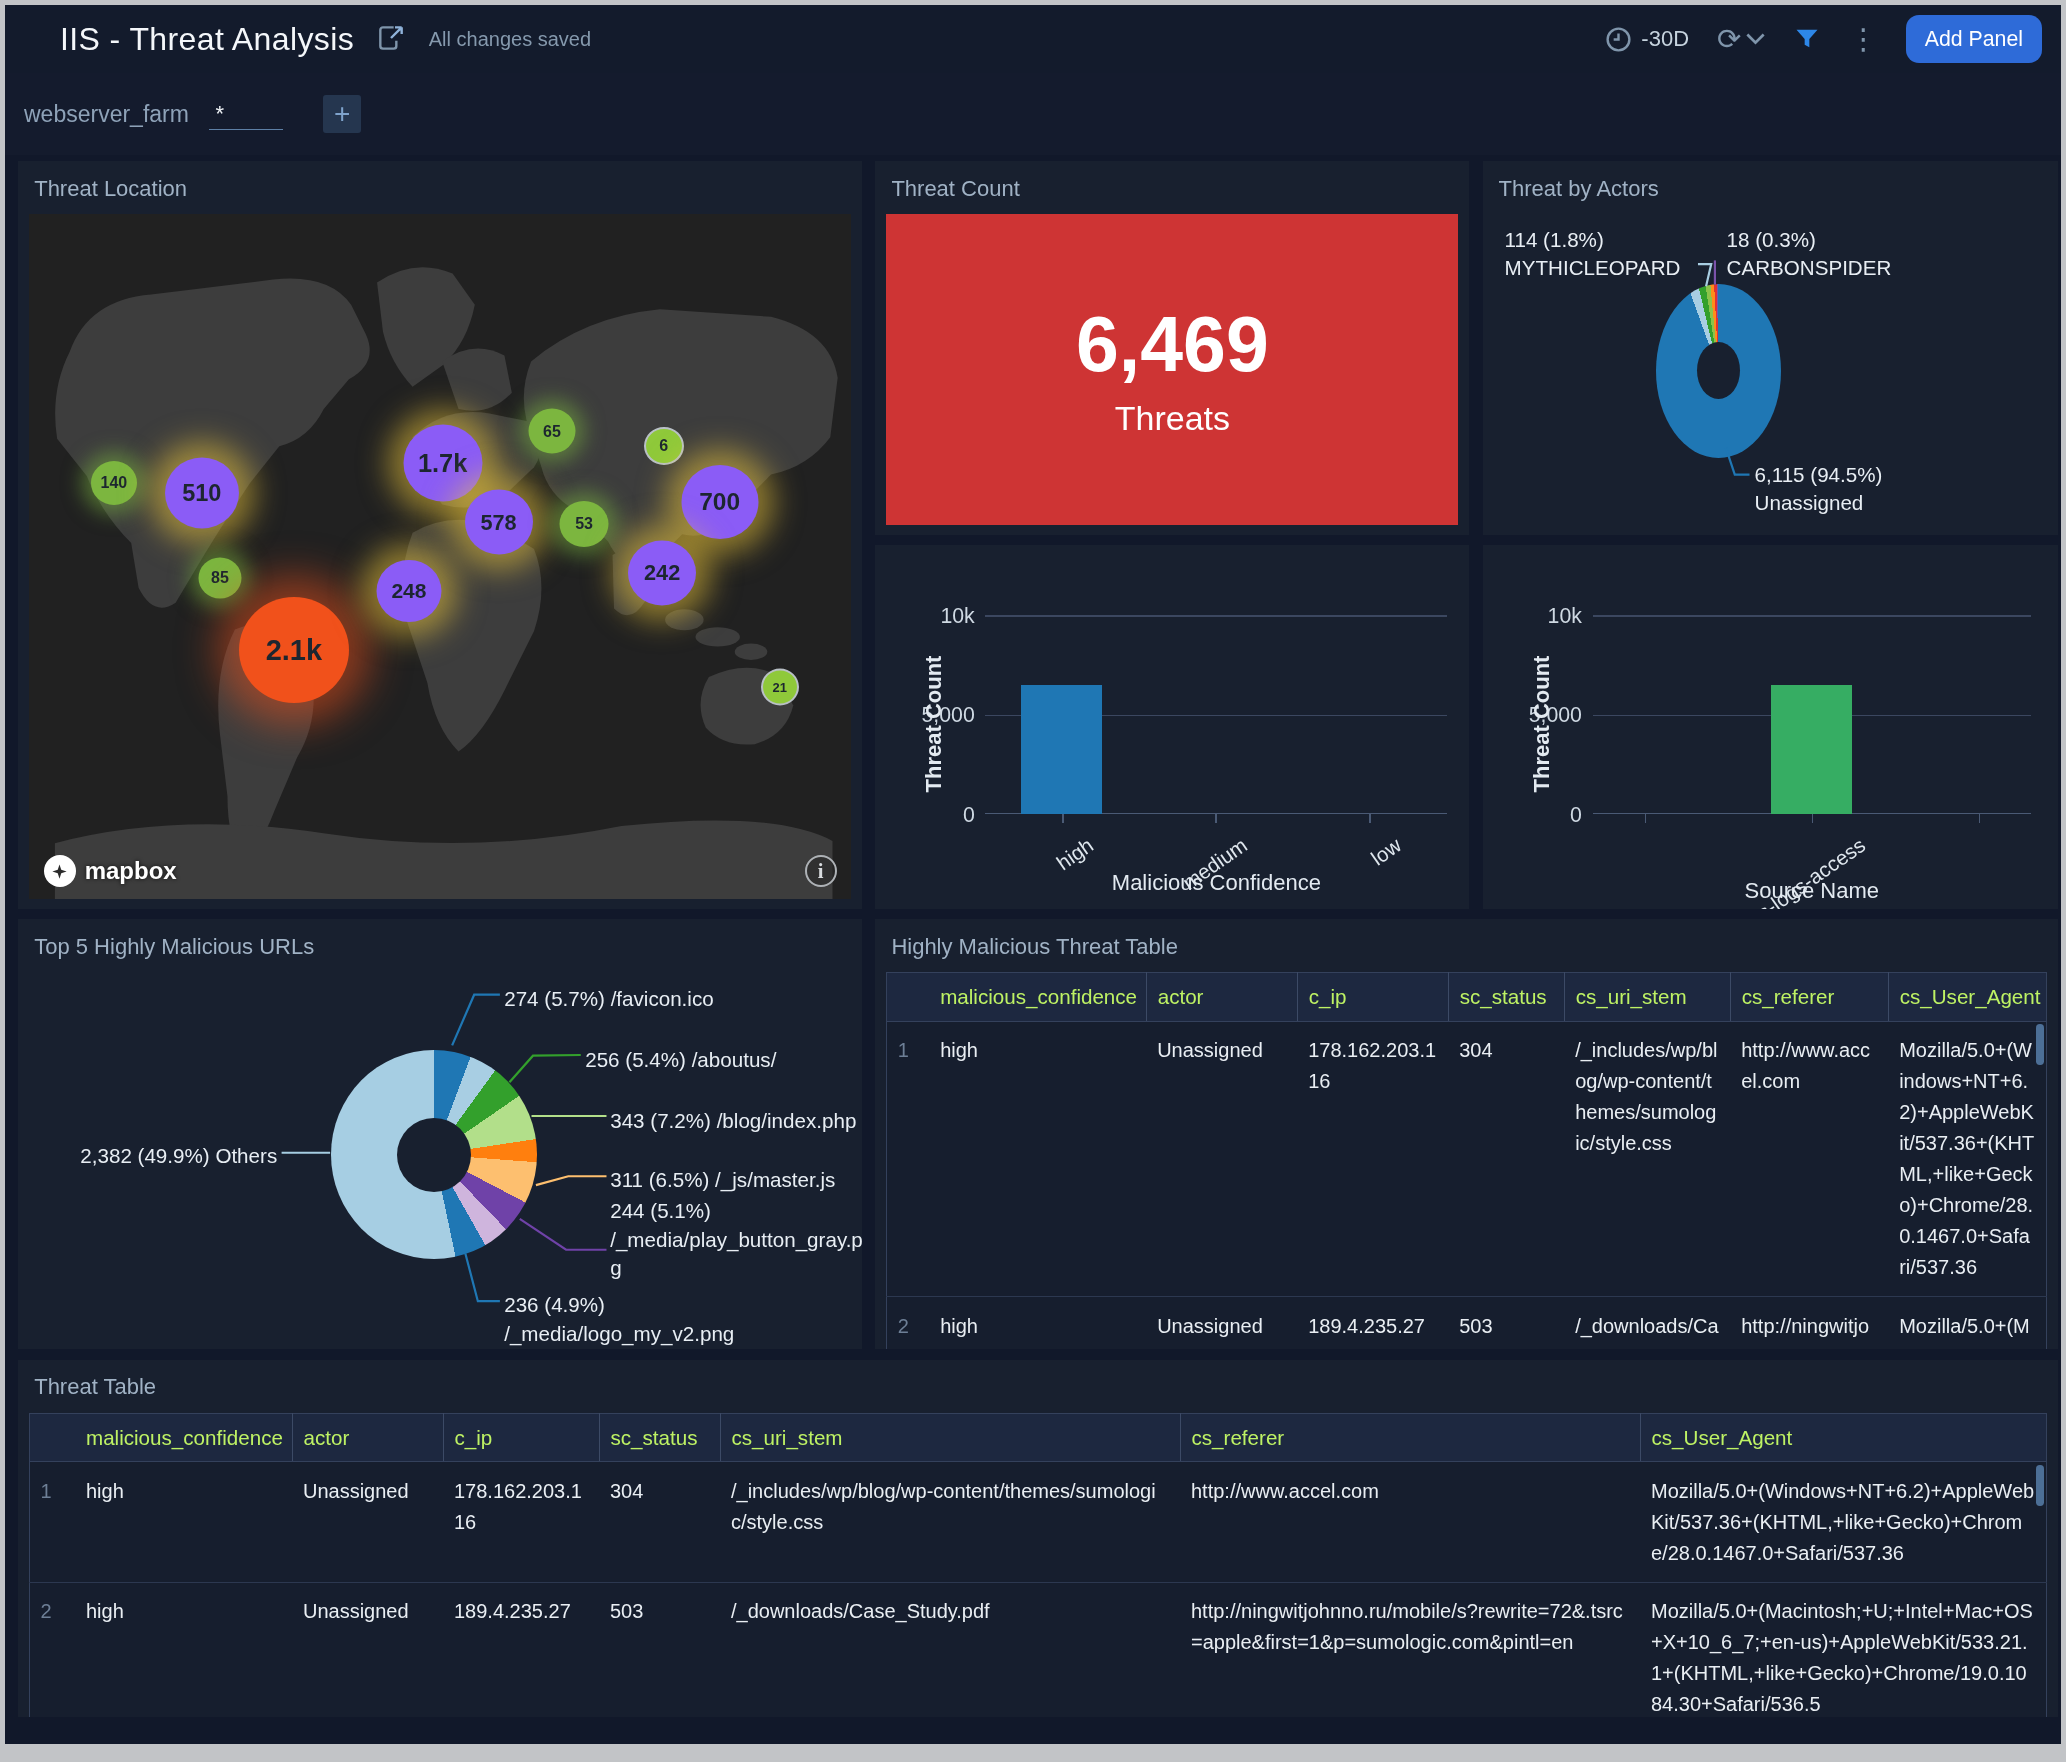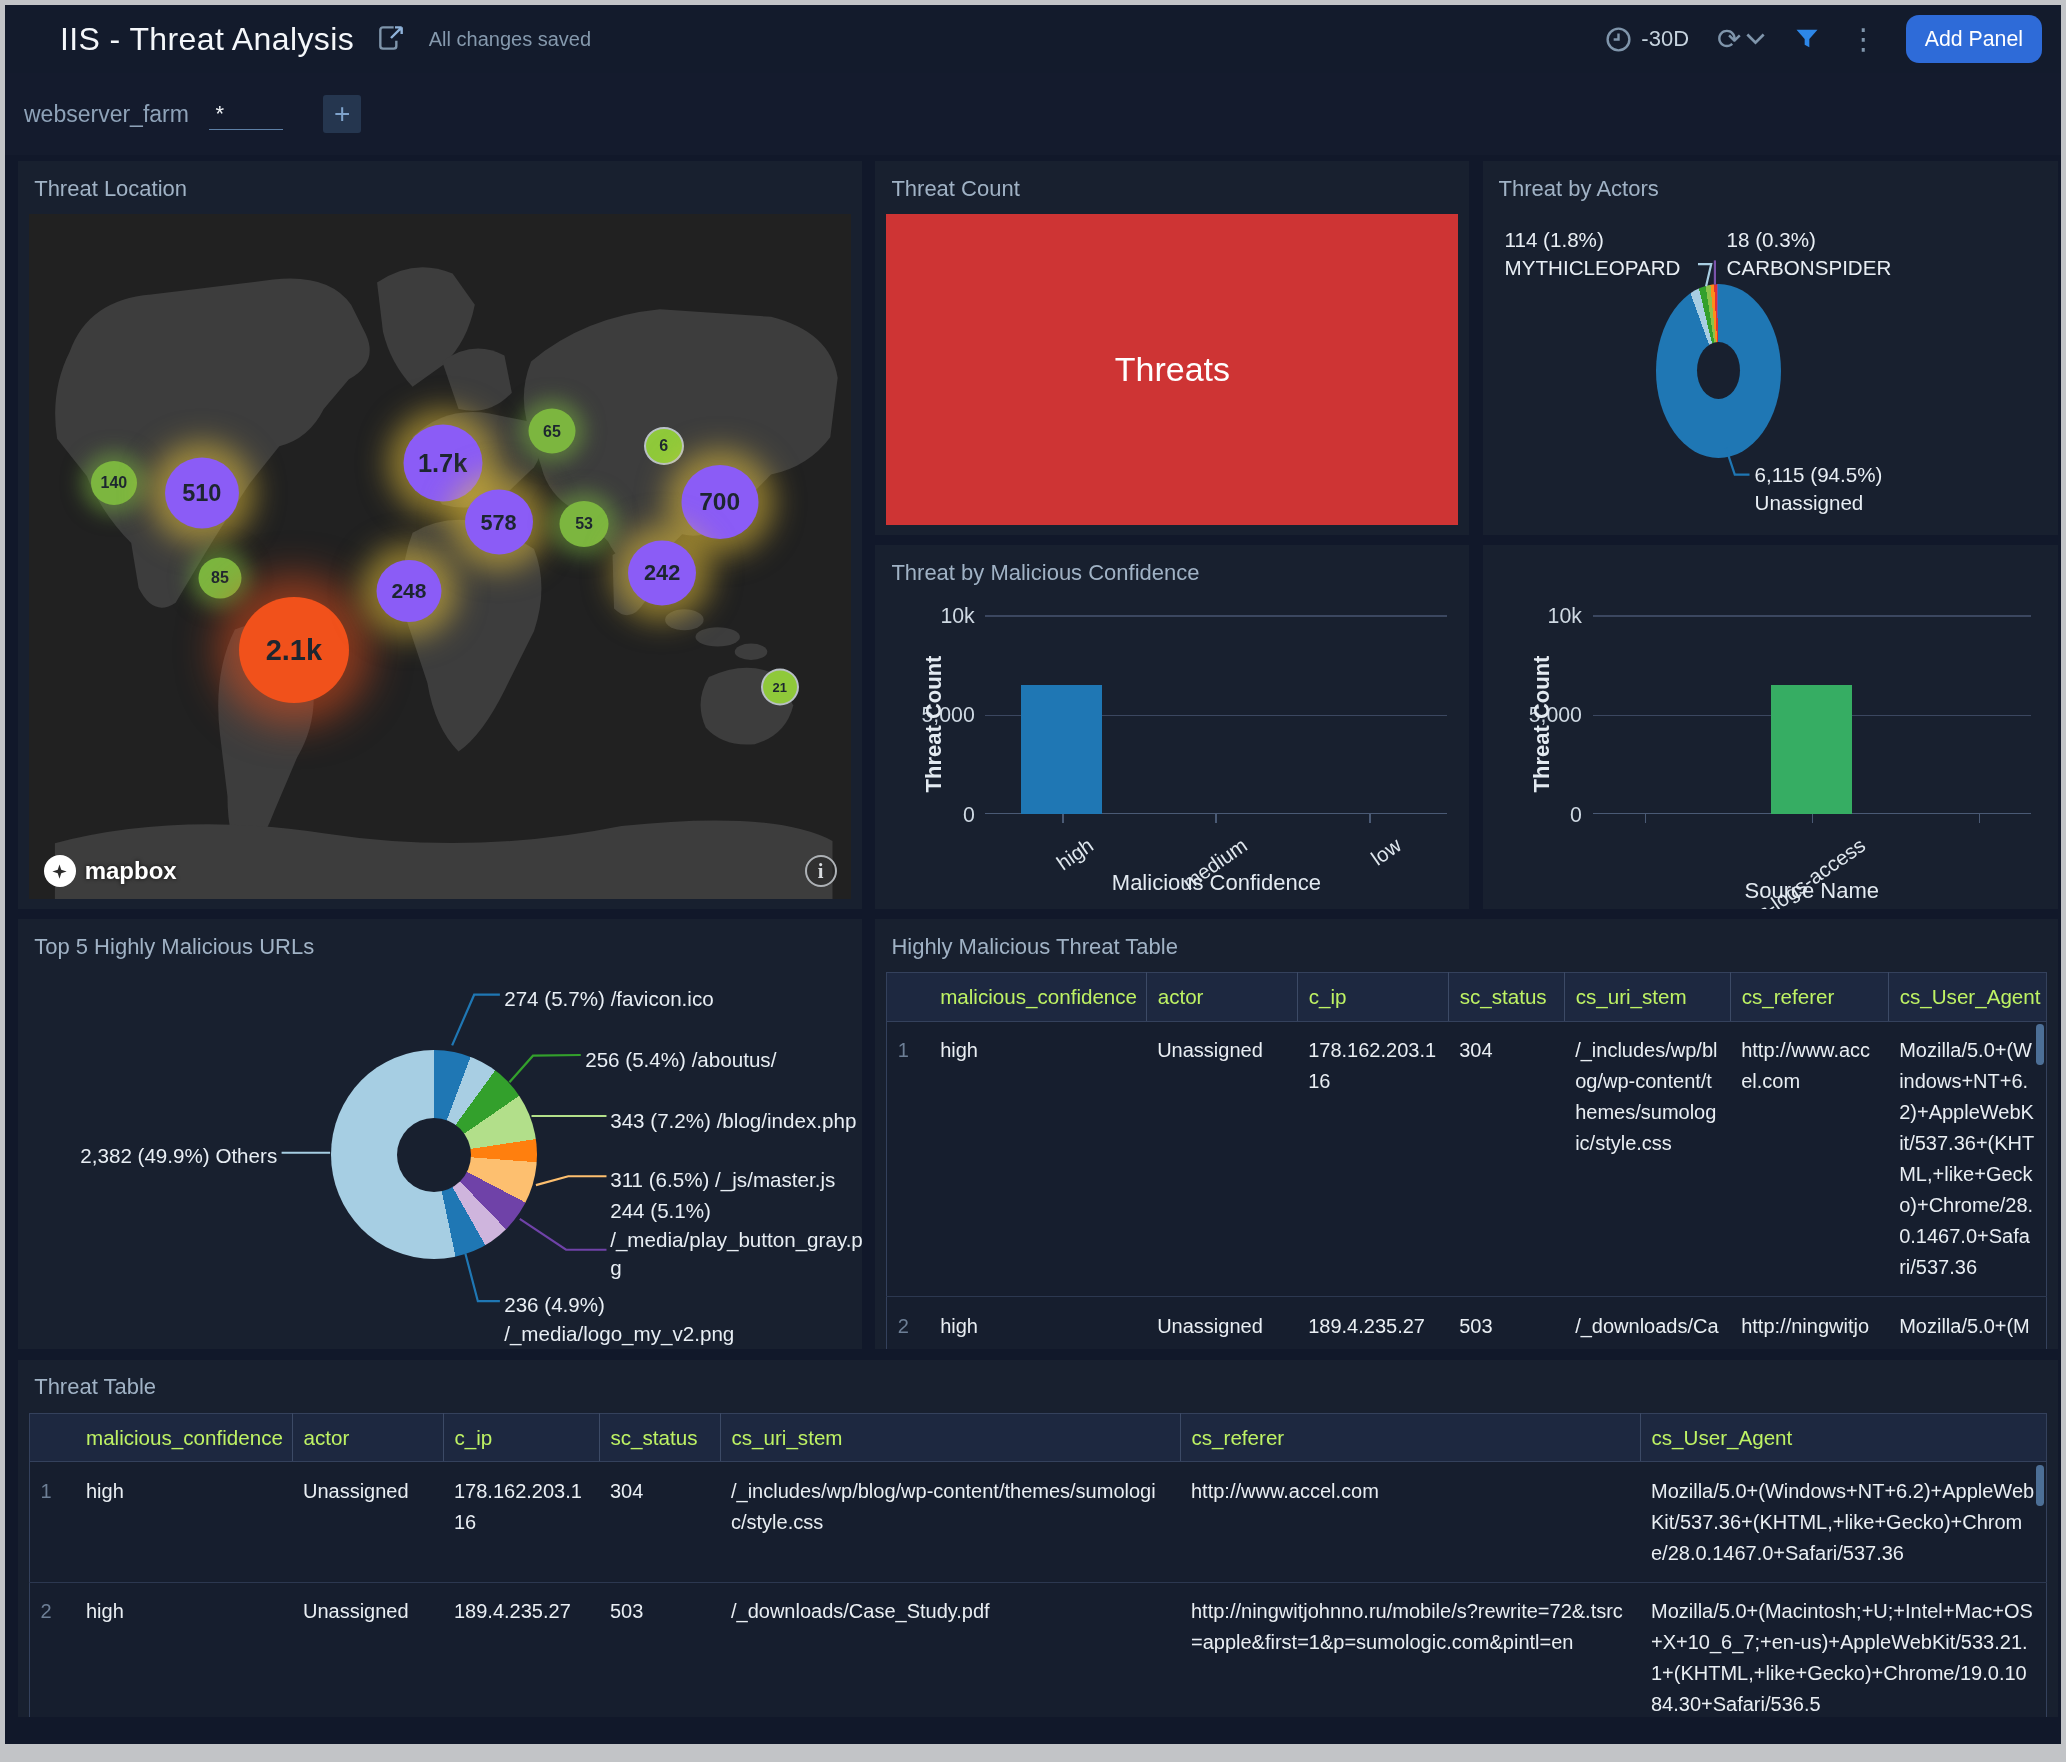--- a/index.html
+++ b/index.html
@@ -194,20 +194,21 @@
         </span>
         <span class="mapbox-word">mapbox</span>
       </div>
       <div class="info-badge">i</div>
     </div>
   </div>
 
   <div class="panel p-count">
     <div class="panel-title">Threat Count</div>
     <div class="count-box">
+      <div class="count-value">6,469</div>
       <div class="count-unit">Threats</div>
     </div>
   </div>
 
   <div class="panel p-actors">
     <div class="panel-title">Threat by Actors</div>
     <div class="donut" style="left: 173px; top: 123px; width: 125px; height: 174px; background: conic-gradient(rgb(31, 119, 180) 0%, rgb(31, 119, 180) 94.5%, rgb(168, 206, 227) 94.5%, rgb(168, 206, 227) 96.3%, rgb(51, 160, 44) 96.3%, rgb(51, 160, 44) 97.6%, rgb(139, 195, 74) 97.6%, rgb(139, 195, 74) 98.5%, rgb(255, 140, 26) 98.5%, rgb(255, 140, 26) 99.2%, rgb(224, 49, 49) 99.2%, rgb(224, 49, 49) 99.7%, rgb(123, 82, 171) 99.7%, rgb(123, 82, 171) 100%);"></div>
     <div class="donut-hole" style="left:214px; top:181px; width:43px; height:57px;"></div>
     <svg class="leaders" viewBox="0 0 781 508">
       <polyline points="292,140 310,140 303,170" stroke="#a8cee3"></polyline>
@@ -222,21 +223,20 @@
       <div>18 (0.3%)</div>
       <div>CARBONSPIDER</div>
     </div>
     <div class="callout" style="left:272px; top:300px;">
       <div>6,115 (94.5%)</div>
       <div>Unassigned</div>
     </div>
   </div>
 
   <div class="panel p-conf">
-    <div class="panel-title">Threat by Malicious Confidence</div>
     <div class="plot" style="left:110px; right:22px; top:70px; height:199px;">
       <div class="gridline" style="top:0;"></div>
       <div class="gridline" style="top:50%;"></div>
       <div class="axisline"></div>
       <div class="bar" style="left: 36px; background: rgb(31, 119, 180); height: 64.69%;"></div>
       <div class="xtick" style="left:77px; bottom:-8.8px;"></div>
       <div class="xtick" style="left:230px; bottom:-8.8px;"></div>
       <div class="xtick" style="left:384px; bottom:-8.8px;"></div>
     </div>
     <div class="ytick" style="left:18.4px; top:59px;">10k</div>

